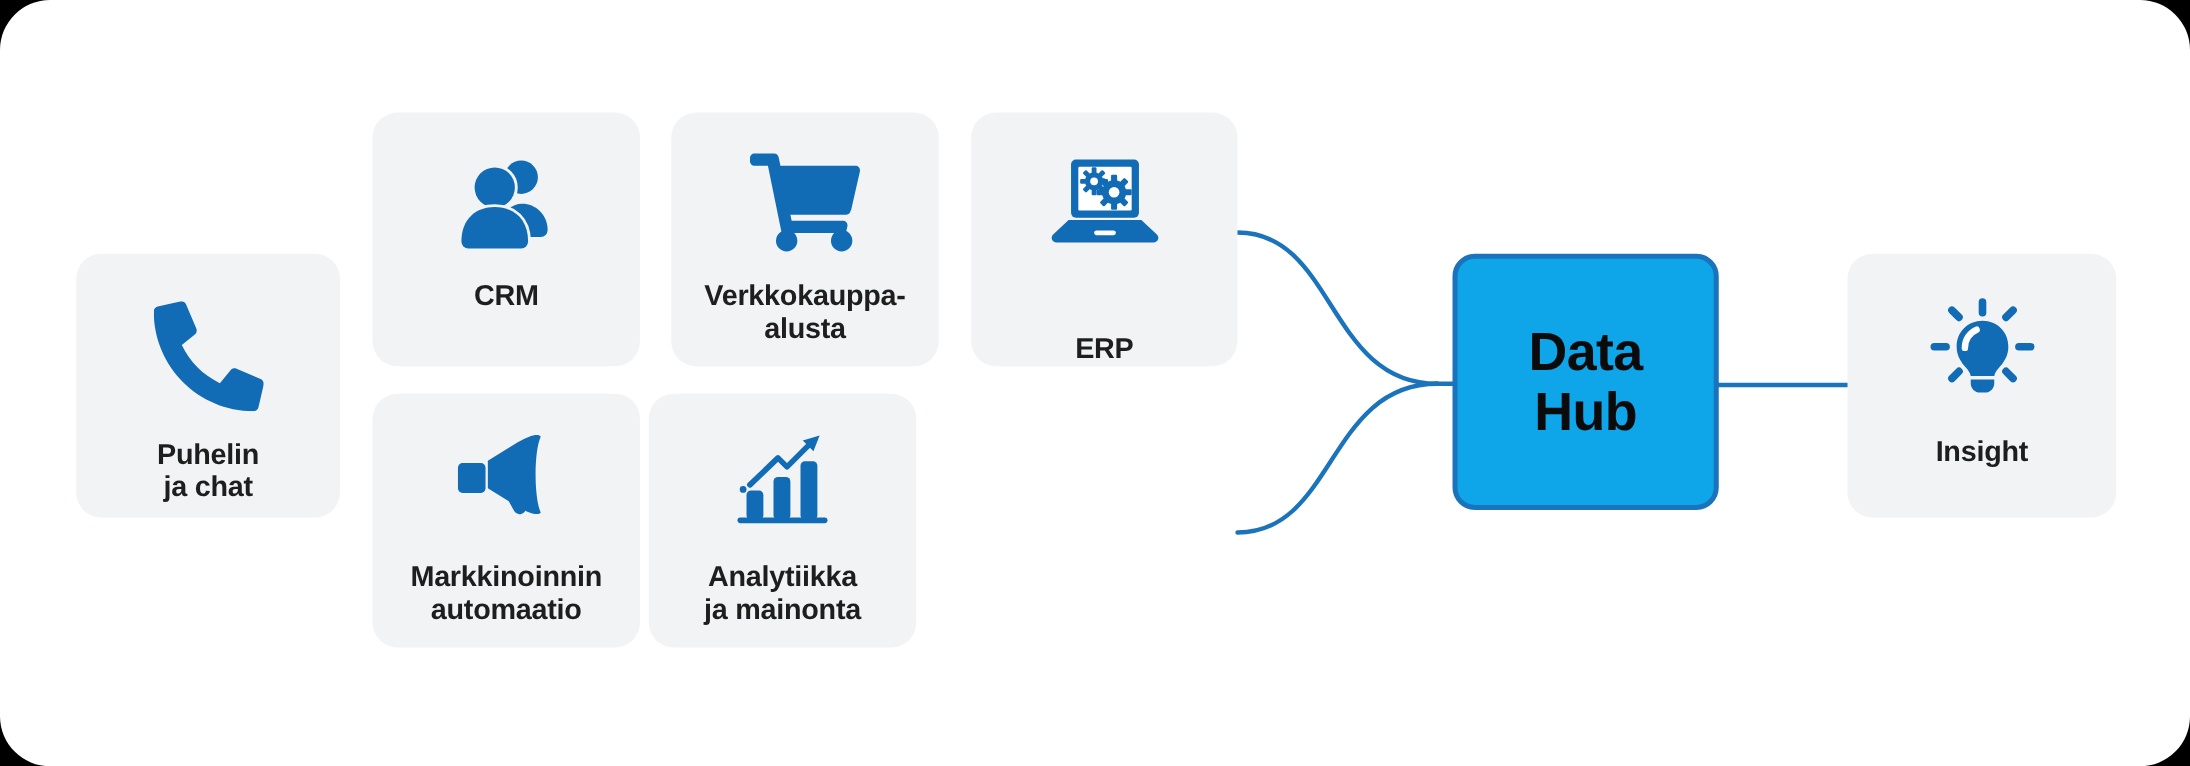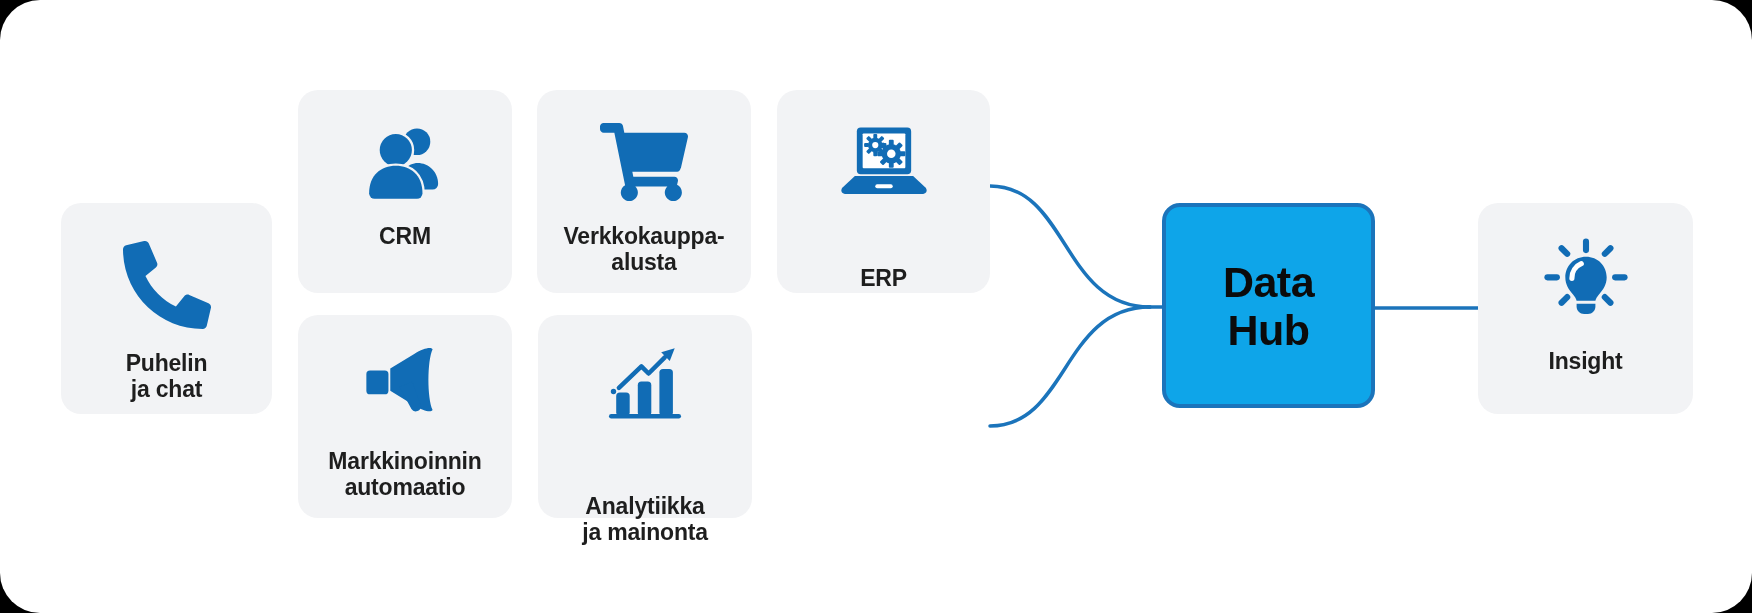--- a/index.html
+++ b/index.html
@@ -34,21 +34,21 @@
     fill:none;
     stroke:var(--line,#1B74BB);
     stroke-width:3.5;
     stroke-linecap:round;
   }
   
   .card{
     position:absolute;
     background:var(--cardBg,#F2F3F5);
     border-radius:20px;
-    display:flex;flex-direction:column;align-items:center;
+    display:flex;flex-direction:column;
     padding-top:26px;
   }
   .card .icon-box{
     height:92px;width:100%;
     display:flex;align-items:center;justify-content:center;
     color:var(--accent,#116CB5);
     flex:none;
   }
   .card .label{
     margin-top:15px;
@@ -61,21 +61,21 @@
   }
   .label-line{display:block;}
   .label-line:empty{display:none;}
 
   .card-phone   {left:61px;  top:203px; width:211px; height:211px; padding-top:32px;}
   .card-phone .icon-box{height:100px;}
   .card-crm     {left:298px; top:90px;  width:214px; height:203px;}
   .card-ecom    {left:537px; top:90px;  width:214px; height:203px;}
   .card-erp     {left:777px; top:90px;  width:213px; height:203px;gap:42px;}
   .card-mkt     {left:298px; top:315px; width:214px; height:203px;}
-  .card-ana     {left:538px; top:315px; width:214px; height:203px;gap:45px;}
+  .card-ana     {left:519px; top:315px; width:214px; height:203px;}
   .card-tkt     {left:777px; top:315px; width:213px; height:203px;}
   .card-insight {left:1478px;top:203px; width:215px; height:211px; padding-top:30px;}
   .card-insight .icon-box{height:100px;}
 
   
   .hub{
     position:absolute;
     left:1162px;top:203px;width:213px;height:205px;
     background:#0ea5e9;
     border:4px solid var(--line,#1B74BB);

